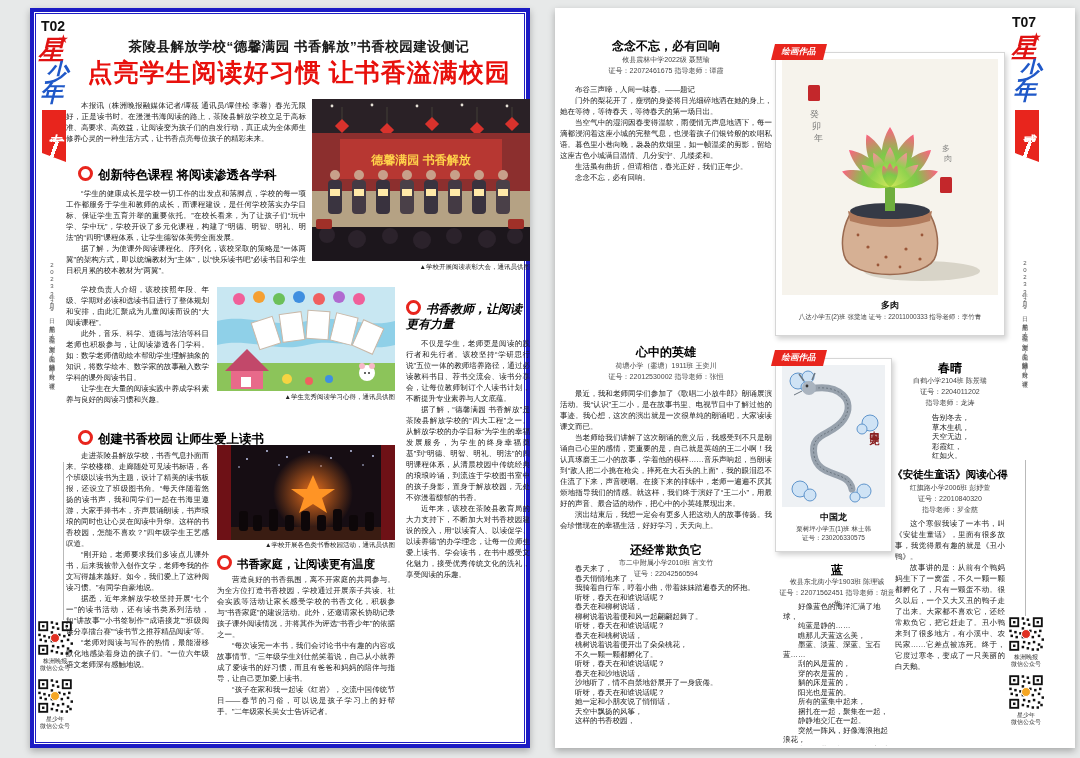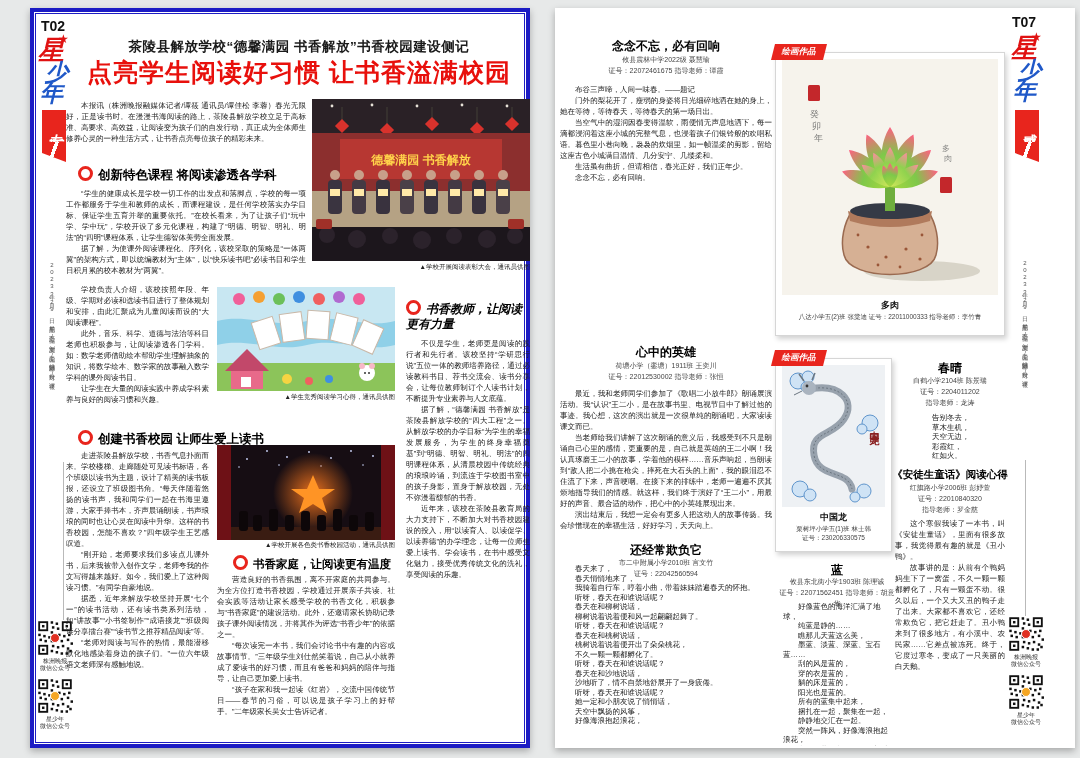--- a/index.html
+++ b/index.html
@@ -17,21 +17,21 @@
   .logo .l3{display:block;color:#1f58c8;font-size:23px;font-weight:900;font-style:italic;line-height:21px;margin-left:2px;}
   .ribbon-body{background:#e8251d;color:#fff;writing-mode:vertical-rl;text-orientation:upright;font-size:15px;font-weight:bold;letter-spacing:4px;text-align:center;width:24px;padding:12px 0;}
   .ribbon-tail{width:24px;height:20px;background:linear-gradient(110deg,#e8251d 42%,#fff 42%,#fff 54%,#e8251d 54%);clip-path:polygon(0 0,100% 0,100% 100%,0 55%);}
   .vmeta{writing-mode:vertical-rl;text-orientation:upright;font-size:6px;color:#555;letter-spacing:1px;}
   .vdivider{width:1px;background:#b9b9b9;}
   .qr-wrap{width:36px;}
   .qr-wrap svg{display:block;width:36px;height:36px;}
   .qr-dot{position:absolute;width:10px;height:10px;border-radius:50%;border:1px solid #fff;box-sizing:border-box;}
   .qr-label{font-size:6px;color:#333;text-align:center;line-height:7px;margin-top:2px;}
   .kicker{font-size:13.5px;font-weight:bold;color:#1a1a1a;text-align:center;letter-spacing:.5px;}
-  .main-title{font-size:25px;font-weight:900;color:#e8100c;text-align:center;letter-spacing:1px;}
+  .main-title{font-size:25px;font-weight:900;color:#e8100c;text-align:center;letter-spacing:1px;font-family:Liberation Serif, serif;}
   .body-text{font-size:7.5px;line-height:11px;text-align:justify;color:#222;overflow:hidden;}
   .body-text p{margin:0;text-indent:2em;}
   .sec-head{font-size:12.5px;font-weight:bold;color:#000;line-height:16px;}
   .ring{display:inline-block;width:9px;height:9px;border:3.5px solid #e8251d;border-radius:50%;vertical-align:-2px;margin-right:5px;}
   .caption{font-size:6.5px;color:#222;text-align:right;}
   
   #rpage{left:555px;top:8px;width:520px;height:740px;}
   .art-title{font-size:12px;font-weight:bold;color:#000000;text-align:center;}
   .byline{font-size:7px;color:#444;text-align:center;line-height:11px;}
   .poem{font-size:7.5px;color:#222;overflow:hidden;}
@@ -320,21 +320,21 @@
           <rect x="84" y="66" width="9" height="20" rx="3"></rect>
             <rect x="100" y="70" width="9" height="16" rx="3"></rect>
             <rect x="116" y="64" width="9" height="22" rx="3"></rect>
             <rect x="132" y="70" width="9" height="16" rx="3"></rect>
             <rect x="148" y="67" width="9" height="19" rx="3"></rect>
         </g>
       </svg>
     </div>
     <div class="abs caption" style="left:183px;top:529px;width:178px;">▲学校开展各色类书香校园活动，通讯员供图</div>
 
-    <div class="abs sec-head" style="left:199px;top:543px;width:190px;font-size:11.5px;"><span class="ring"></span><span>书香家庭，让阅读更有温度</span></div>
+    <div class="abs sec-head" style="left:183px;top:543px;width:190px;font-size:11.5px;"><span class="ring"></span><span>书香家庭，让阅读更有温度</span></div>
     <div class="abs body-text" style="left:183px;top:562px;width:178px;height:170px;">
         <p>营造良好的书香氛围，离不开家庭的共同参与。为全方位打造书香校园，学校通过开展亲子共读、社会实践等活动让家长感受学校的书香文化，积极参与“书香家庭”的建设活动。此外，还邀请家长协助记录孩子课外阅读情况，并将其作为评选“书香少年”的依据之一。</p>
         <p>“每次读完一本书，我们会讨论书中有趣的内容或故事情节。”三年级学生刘仕然笑着说，自己从小就养成了爱读书的好习惯，而且有爸爸和妈妈的陪伴与指导，让自己更加爱上读书。</p>
         <p>“孩子在家和我一起读《红岩》，交流中国传统节日——春节的习俗，可以说是孩子学习上的好帮手。”二年级家长吴女士告诉记者。</p>
       </div>
 
     <div class="abs sec-head" style="left:372px;top:288px;width:124px;font-size:12px;line-height:15px;font-style:italic;"><span class="ring"></span><span>书香教师，让阅读更有力量</span></div>
     <div class="abs body-text" style="left:372px;top:326px;width:124px;height:406px;">
         <p>不仅是学生，老师更是阅读的践行者和先行者。该校坚持“学研思行说”五位一体的教师培养路径，通过必读教科书目、荐书交流会、读书分享会，让每位教师制订个人读书计划，不断提升专业素养与人文底蕴。</p>
         <p>据了解，“德馨满园 书香解放”是茶陵县解放学校的“四大工程”之一。从解放学校的办学目标“为学生的幸福发展服务，为学生的终身幸福奠基”到“明德、明智、明礼、明法”的四明课程体系，从清晨校园中传统经典的琅琅吟诵，到流连于学校图书室中的孩子身影，置身于解放校园，无处不弥漫着馥郁的书香。</p>
@@ -377,21 +377,21 @@
         <p>听呀，春天在和谁说话呢？</p>
         <p>春天在和桃树说话，</p>
         <p>桃树说着说着便开出了朵朵桃花，</p>
         <p>不久一颗一颗都孵化了。</p>
         <p>听呀，春天在和谁说话呢？</p>
         <p>春天在和沙地说话，</p>
         <p>沙地听了，情不自禁地舒展开了一身疲倦。</p>
         <p>听呀，春天在和谁说话呢？</p>
         <p>她一定和小朋友说了悄悄话，</p>
         <p>天空中飘扬的风筝，</p>
-        <p>好像海浪抱起浪花，</p>
+        <p>这样的书香校园，</p>
         <p>是小朋友与春天的约定。</p>
       </div>
 
     <div class="paint-label" style="left:218px;top:36px;">绘画作品</div>
     <div class="paint-box" style="left:220px;top:44px;width:230px;height:284px;">
       <svg width="216" height="236" viewBox="0 0 216 236">
         <defs>
           <linearGradient id="leafG" x1="0" y1="1" x2="0" y2="0">
               <stop offset="0%" stop-color="#a8d83e"></stop>
               <stop offset="55%" stop-color="#7ec84a"></stop>

